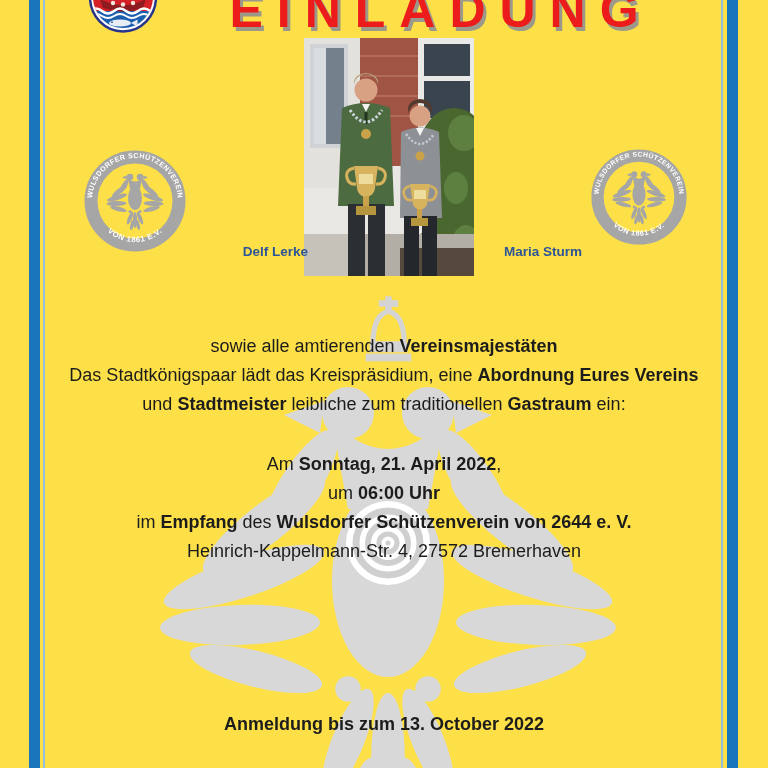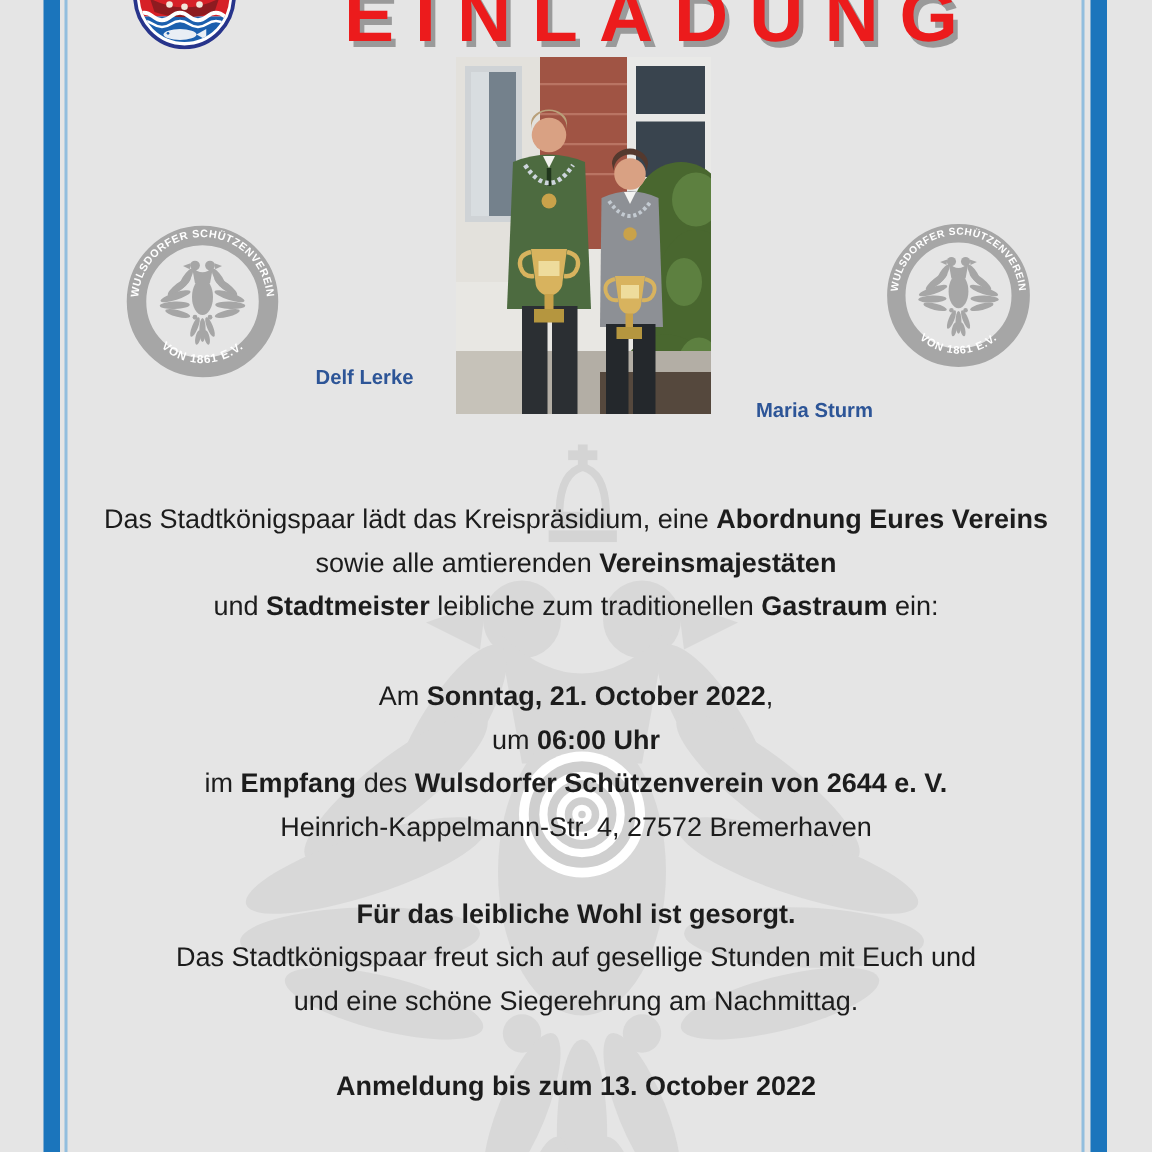--- a/index.html
+++ b/index.html
@@ -1,36 +1,36 @@
 <!DOCTYPE html>
 <html><head>
 <meta charset="utf-8">
 <style>
   html,body{margin:0;padding:0;background:#fff;}
-  .page{position:relative;width:768px;height:768px;background:#e5e5e5;overflow:hidden;
+  .page{position:relative;width:768px;height:768px;background:#fde047;overflow:hidden;
         font-family:"Liberation Sans",sans-serif;}
   
   .vbar{position:absolute;top:0;bottom:0;}
   .bar-thick{width:11px;background:#1b75bc;}
   .bar-thin{width:2px;background:#92bede;}
   .bar-left-thick{left:29px;}
   .bar-left-thin{left:43px;}
   .bar-right-thin{left:721px;}
   .bar-right-thick{left:727px;}
   
   .title{position:absolute;top:-15px;left:160px;right:46px;text-align:center;
          font-size:50px;line-height:50px;font-weight:bold;letter-spacing:14px;
          color:#ec1b1c;text-shadow:3px 4px 0 rgba(145,145,145,0.9);white-space:nowrap;}
   
   .crest{position:absolute;left:88px;top:-39px;}
   
   .photo{position:absolute;left:304px;top:38px;width:170px;height:238px;overflow:hidden;}
   .caption{position:absolute;font-size:13.5px;font-weight:bold;color:#2d5597;text-align:center;width:130px;}
-  .caption-left{left:178px;top:244px;}
-  .caption-right{left:478px;top:244px;margin-top:22px;}
+  .caption-left{left:178px;top:244px;text-align:right;}
+  .caption-right{left:478px;top:244px;}
   
   .seal{position:absolute;}
   .seal-left{left:83px;top:149px;}
   .seal-right{left:590px;top:148px;}
   .seal text{font-family:"Liberation Sans",sans-serif;font-weight:bold;fill:#ffffff;}
   
   .watermark{position:absolute;left:150px;top:295px;width:476px;height:473px;}
   
   .tblock{position:absolute;left:46px;right:46px;text-align:center;
           font-size:18px;line-height:29px;color:#1c1c1c;}
@@ -238,32 +238,27 @@
     <use href="#eagleShape" transform="translate(27,21) scale(0.5)" fill="#a6a6a6"></use>
     <defs>
       <path id="sealTopR" d="M9,52 A43,43 0 0 1 95,52"></path>
       <path id="sealBotR" d="M11,58 A41.5,41.5 0 0 0 93,58"></path>
     </defs>
     <text font-size="7.2" letter-spacing="0.4"><textPath href="#sealTopR" startOffset="50%" text-anchor="middle">WULSDORFER SCHÜTZENVEREIN</textPath></text>
     <text font-size="7.8" letter-spacing="0.6"><textPath href="#sealBotR" startOffset="50%" text-anchor="middle">VON 1861 E.V.</textPath></text>
   </svg>
 
   <div class="tblock block1">
+      <div class="line"><span>sowie alle amtierenden </span><span class="b">Vereinsmajestäten</span></div>
       <div class="line"><span>Das Stadtkönigspaar lädt das Kreispräsidium, eine </span><span class="b">Abordnung Eures Vereins</span></div>
-      <div class="line"><span>sowie alle amtierenden </span><span class="b">Vereinsmajestäten</span></div>
       <div class="line"><span>und </span><span class="b">Stadtmeister</span><span> leibliche zum traditionellen </span><span class="b">Gastraum</span><span> ein:</span></div>
     </div>
   <div class="tblock block2">
-      <div class="line"><span>Am </span><span class="b">Sonntag, 21. October 2022</span><span>,</span></div>
+      <div class="line"><span>Am </span><span class="b">Sonntag, 21. April 2022</span><span>,</span></div>
       <div class="line"><span>um </span><span class="b">06:00 Uhr</span></div>
       <div class="line"><span>im </span><span class="b">Empfang</span><span> des </span><span class="b">Wulsdorfer Schützenverein von 2644 e. V.</span></div>
       <div class="line"><span>Heinrich-Kappelmann-Str. 4, 27572 Bremerhaven</span></div>
     </div>
-  <div class="tblock block3">
-      <div class="line"><span class="b">Für das leibliche Wohl ist gesorgt.</span></div>
-      <div class="line"><span>Das Stadtkönigspaar freut sich auf gesellige Stunden mit Euch und</span></div>
-      <div class="line"><span>und eine schöne Siegerehrung am Nachmittag.</span></div>
-    </div>
   <div class="tblock block4">
       <div class="line"><span class="b">Anmeldung bis zum 13. October 2022</span></div>
     </div>
 
 </div>
 
 </body></html>

